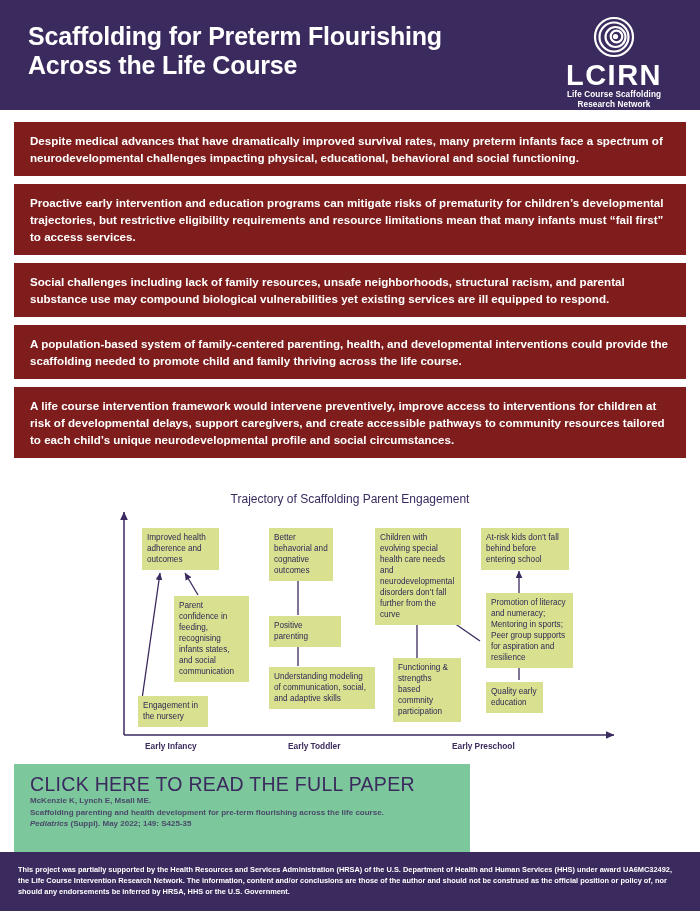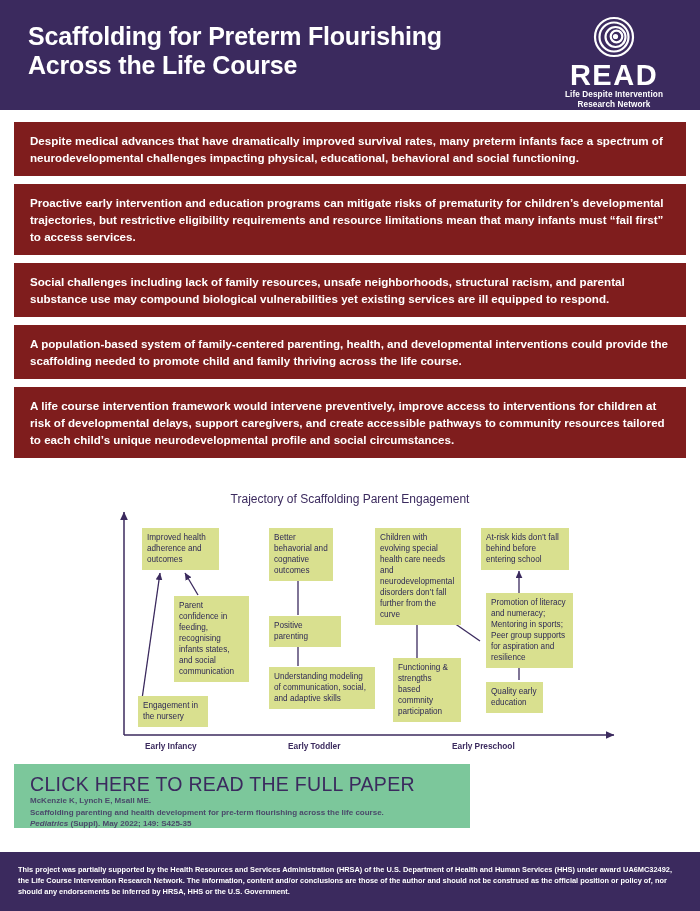--- a/index.html
+++ b/index.html
@@ -62,21 +62,21 @@
     line-height:11px;
     padding:4px 5px 5px 5px;
     box-sizing:border-box;
   }
   .xtick{
     position:absolute;color:#3b2a5e;font-size:8.3px;font-weight:bold;
   }
 
   
   .cta{
-    position:absolute;left:14px;top:764px;width:456px;height:64px;
+    position:absolute;left:14px;top:764px;width:456px;height:88px;
     background:#7cc79b;box-sizing:border-box;padding:9px 0 0 16px;
   }
   .cta-head{
     color:#3b2a5e;font-size:19.5px;letter-spacing:0.3px;line-height:22px;
   }
   .cta-line{color:#4a4a6a;font-size:8px;font-weight:bold;line-height:11.5px;}
   .cta-line .ital{font-style:italic;}
 
   
   .footer{
@@ -96,22 +96,22 @@
       <span>Across the Life Course</span>
     </div>
     <div class="logo-wrap">
       <svg class="logo-mark" width="42" height="42" viewBox="0 0 42 42">
         <circle cx="21" cy="21" r="19" fill="none" stroke="#ffffff" stroke-width="2.2"></circle>
         <circle cx="21" cy="21" r="14.5" fill="none" stroke="#ffffff" stroke-width="2.2"></circle>
         <circle cx="22.5" cy="21" r="10" fill="none" stroke="#ffffff" stroke-width="2.2"></circle>
         <circle cx="23.5" cy="20.5" r="5.8" fill="none" stroke="#ffffff" stroke-width="2.2"></circle>
         <circle cx="22.5" cy="20.5" r="2.6" fill="#ffffff"></circle>
       </svg>
-      <div class="logo-word">READ</div>
-      <div class="logo-sub">Life Despite Intervention</div>
+      <div class="logo-word">LCIRN</div>
+      <div class="logo-sub">Life Course Scaffolding</div>
       <div class="logo-sub">Research Network</div>
     </div>
   </div>
 
   <div class="blocks">
     <div class="teal-block">Despite medical advances that have dramatically improved survival rates, many preterm infants face a spectrum of neurodevelopmental challenges impacting physical, educational, behavioral and social functioning.</div>
     <div class="teal-block">Proactive early intervention and education programs can mitigate risks of prematurity for children’s developmental trajectories, but restrictive eligibility requirements and resource limitations mean that many infants must “fail first” to access services.</div>
     <div class="teal-block">Social challenges including lack of family resources, unsafe neighborhoods, structural racism, and parental substance use may compound biological vulnerabilities yet existing services are ill equipped to respond.</div>
     <div class="teal-block">A population-based system of family-centered parenting, health, and developmental interventions could provide the scaffolding needed to promote child and family thriving across the life course.</div>
     <div class="teal-block">A life course intervention framework would intervene preventively, improve access to interventions for children at risk of developmental delays, support caregivers, and create accessible pathways to community resources tailored to each child’s unique neurodevelopmental profile and social circumstances.</div>

